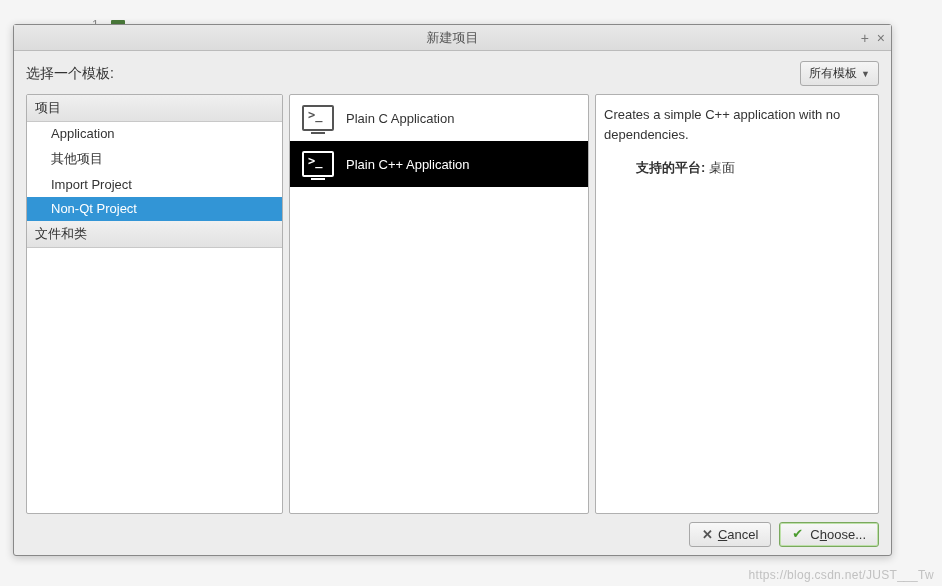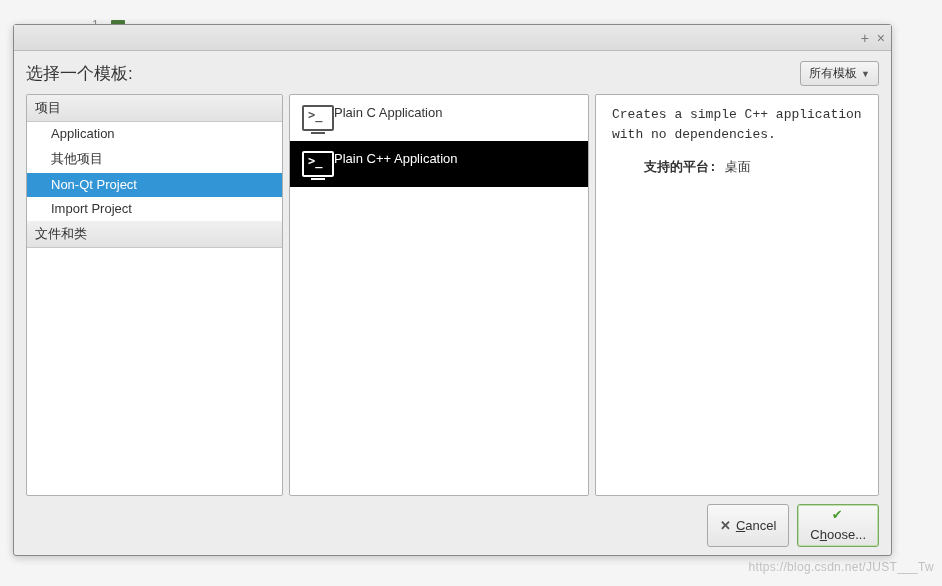--- a/index.html
+++ b/index.html
@@ -57,21 +57,21 @@
   display: flex;
   flex-direction: column;
   padding: 10px 12px 8px 12px;
 }
 .top-row {
   display: flex;
   justify-content: space-between;
   align-items: center;
   margin-bottom: 8px;
 }
-.label { font-size: 17px; }
+.label { font-size: 14px; }
 .filter-btn {
   background: linear-gradient(#f5f5f5,#e4e4e4);
   border: 1px solid #aaa;
   border-radius: 3px;
   padding: 3px 8px;
   font-size: 12px;
   display: flex;
   align-items: center;
   gap: 4px;
   cursor: pointer;
@@ -110,20 +110,22 @@
   cursor: pointer;
   border-bottom: 1px solid transparent;
 }
 .cat-item.selected {
   background: #3295d6;
   color: #fff;
 }
 
 .tmpl-item {
   display: flex;
+  align-items: center;
+  gap: 12px;
   padding: 10px 12px;
   cursor: pointer;
   font-size: 13px;
 }
 .tmpl-item.selected {
   background: #000000;
   color: #fff;
 }
 .tmpl-icon {
   width: 32px; height: 26px;
@@ -147,24 +149,23 @@
 .tmpl-icon .stand {
   position: absolute;
   bottom: -5px; left: 50%;
   transform: translateX(-50%);
   width: 14px; height: 2px;
   background: #555;
 }
 .tmpl-item.selected .tmpl-icon .stand { background: #fff; }
 
 .desc {
-  padding: 10px 16px;
+  padding: 10px 8px;
   font-size: 13px;
   line-height: 1.5;
-  font-family: Liberation Mono, monospace;
 }
 .desc .plat { margin-top: 14px; margin-left: 32px; }
 .desc .plat b { font-weight: bold; }
 
 .footer {
   display: flex;
   justify-content: flex-end;
   gap: 8px;
   padding-top: 8px;
 }
@@ -175,57 +176,57 @@
   padding: 4px 12px;
   font-size: 13px;
   display: flex;
   align-items: center;
   gap: 5px;
   cursor: pointer;
 }
 .btn.default {
   border: 1px solid #7aa85e;
   box-shadow: 0 0 0 1px #bde0a8 inset;
-  flex-direction: column;
 }
 .btn .x { color: #555; font-weight: bold; }
 .btn .check {
   width: 13px; height: 13px;
   display: inline-block;
   position: relative;
 }
 .btn .check::before {
   content: "✔";
   color: #4a9b2e;
   font-size: 13px;
   position: absolute;
   left: 0; top: -2px;
 }
 .btn u { text-decoration: underline; }
 
 .watermark {
   position: absolute;
-  right: 8px; bottom: 12px;
+  right: 8px; bottom: 4px;
   font-size: 12px;
   color: rgba(150,150,150,0.55);
   letter-spacing: 0.3px;
   pointer-events: none;
 }
 </style>
 </head>
 <body>
 
 <div class="bg-row">
   <span class="num">1</span>
   <span class="folder-icon"></span>
   <span class="text">test</span>
 </div>
 
 <div class="dialog">
   <div class="titlebar">
+    <span class="title">新建项目</span>
     <div class="btns">
       <span>+</span>
       <span>×</span>
     </div>
   </div>
 
   <div class="dialog-body">
     <div class="top-row">
       <span class="label">选择一个模板:</span>
       <div class="filter-btn">
@@ -233,22 +234,22 @@
         <span class="arrow">▼</span>
       </div>
     </div>
 
     <div class="columns">
 
       <div class="col col1">
         <div class="cat-header">项目</div>
         <div class="cat-item">Application</div>
         <div class="cat-item">其他项目</div>
+        <div class="cat-item">Import Project</div>
         <div class="cat-item selected">Non-Qt Project</div>
-        <div class="cat-item">Import Project</div>
         <div class="cat-header">文件和类</div>
       </div>
 
       <div class="col col2">
         <div class="tmpl-item">
           <div class="tmpl-icon">
               <div class="stand"></div>
             </div>
           <span>Plain C Application</span>
         </div>

